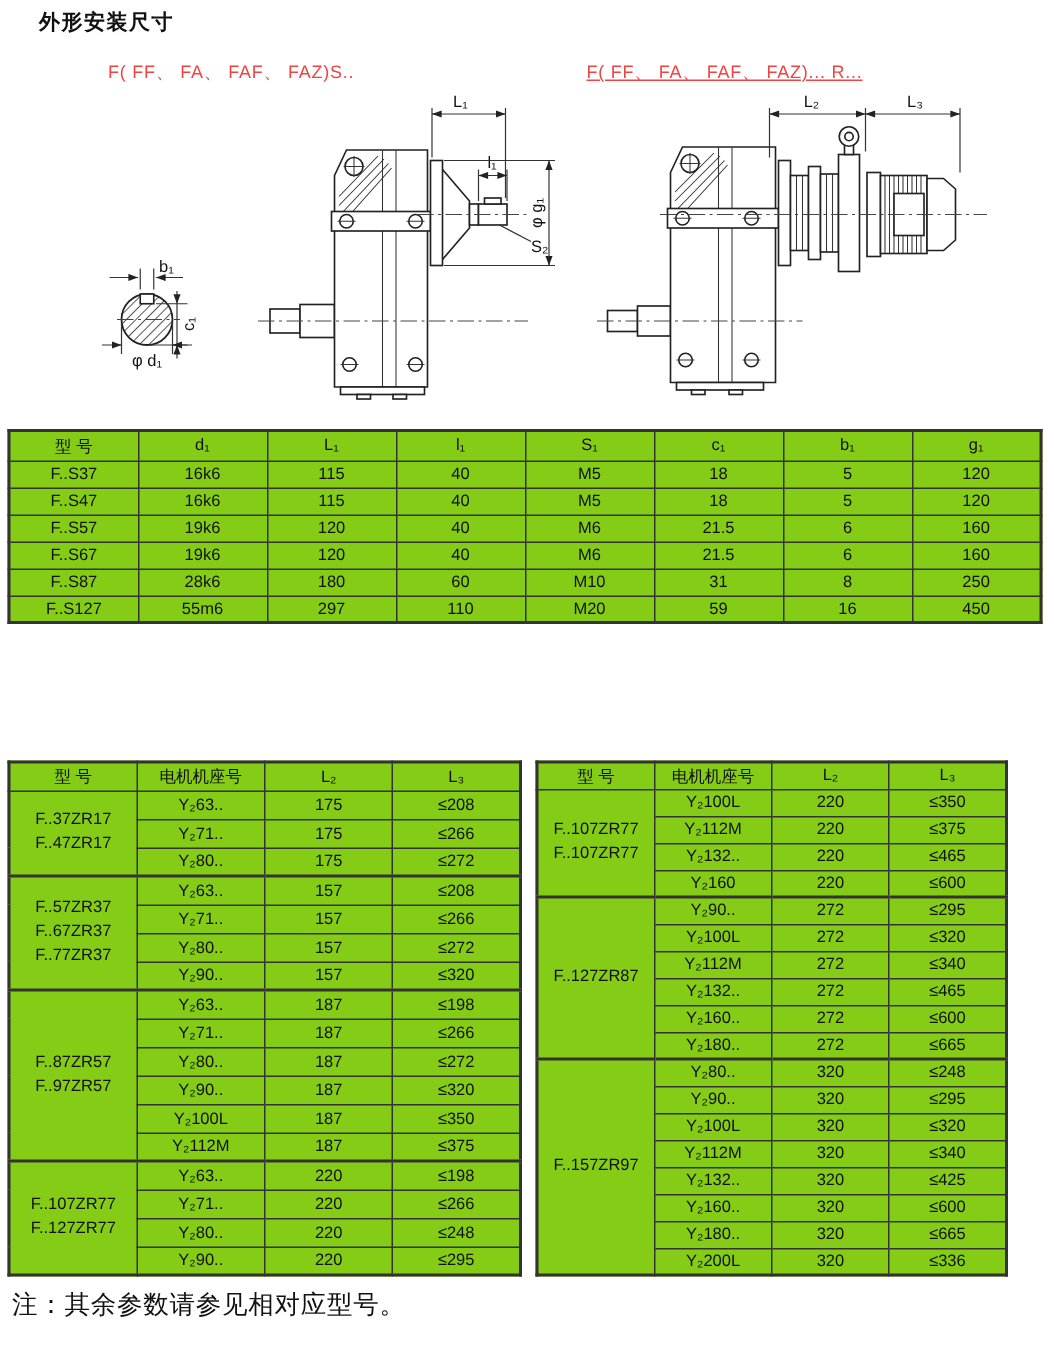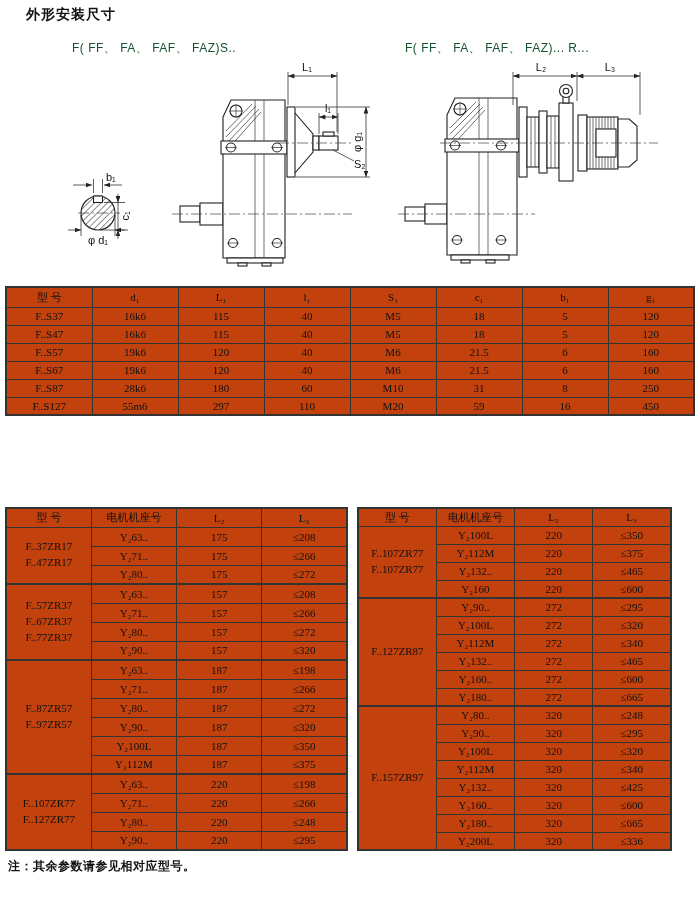--- a/index.html
+++ b/index.html
@@ -3,44 +3,44 @@
 <meta charset="utf-8">
 <style>
   * { box-sizing: border-box; margin: 0; padding: 0; }
   html,body { background:#fff; }
   body {
     width:700px; height:901px; position:relative;
     font-family:"Liberation Sans","DejaVu Sans",sans-serif;
     color:#111;
   }
   .page-title { position:absolute; left:26px; top:6px; font-size:14px; font-weight:bold; letter-spacing:1px; }
-  .caption { position:absolute; font-size:12px; color:#14532d; letter-spacing:0.5px; }
+  .caption { position:absolute; font-size:12px; color:#ef4444; letter-spacing:0.5px; }
   .caption.left { left:72px; top:40px; }
-  .caption.right { left:405px; top:40px; }
+  .caption.right { left:391px; top:40px;text-decoration:underline; }
   svg.drawing { position:absolute; left:0; top:55px; }
   svg .ln { stroke:#222; fill:none; stroke-width:1.1; }
   svg .thin { stroke:#333; fill:none; stroke-width:0.7; }
   svg .fillw { fill:#fff; stroke:#222; stroke-width:1.1; }
   svg .cl { stroke:#444; fill:none; stroke-width:0.7; stroke-dasharray:11 3 2 3; }
   svg .dim { stroke:#333; fill:none; stroke-width:0.8; }
   svg text { font-size:11px; fill:#111; }
-  table { border-collapse:collapse; table-layout:fixed; position:absolute; background:#c2410c;font-family:Liberation Serif, serif; }
+  table { border-collapse:collapse; table-layout:fixed; position:absolute; background:#84cc16; }
   table, th, td { border:1px solid #333; }
   table { border-width:2px; }
   th, td { text-align:center; vertical-align:middle; font-size:11px; font-weight:normal; padding:0; overflow:hidden; }
   #dim-table { left:5px; top:286px; width:690px; }
   #dim-table th { height:20px; }
   #dim-table td { height:18px; }
   #motor-left { left:5px; top:507px; width:343px; }
   #motor-left th, #motor-left td { height:19px; }
   #motor-right { left:357px; top:507px; width:315px; }
   #motor-right th, #motor-right td { height:18px; }
   .model-cell { white-space:pre-line; line-height:1.45; font-size:11px; }
   tr.grp > td { border-top:2px solid #333; }
-  .note { position:absolute; left:8px; top:858px; font-size:12px; font-weight:bold; letter-spacing:0.5px; }
+  .note { position:absolute; left:8px; top:858px; font-size:17px; font-weight:normal; letter-spacing:0.5px; }
 </style>
 </head>
 <body>
 
 <div class="page-title">外形安装尺寸</div>
 <div class="caption left">F( FF、 FA、 FAF、 FAZ)S..</div>
 <div class="caption right">F( FF、 FA、 FAF、 FAZ)... R...</div>
 
 <svg class="drawing" width="700" height="232" viewBox="0 0 700 232">
   <defs>

